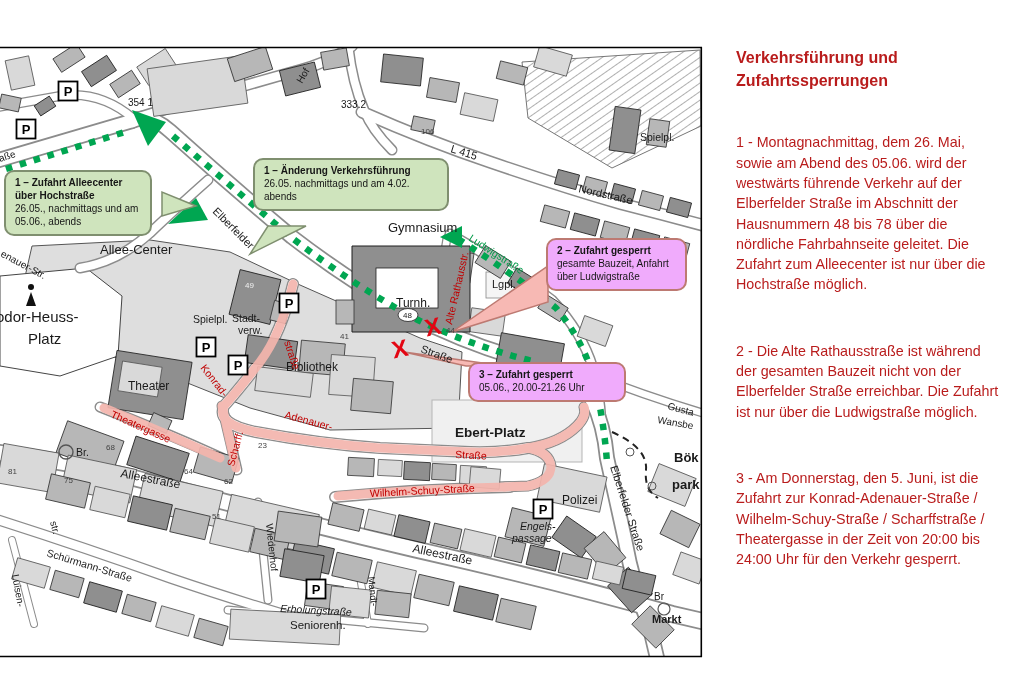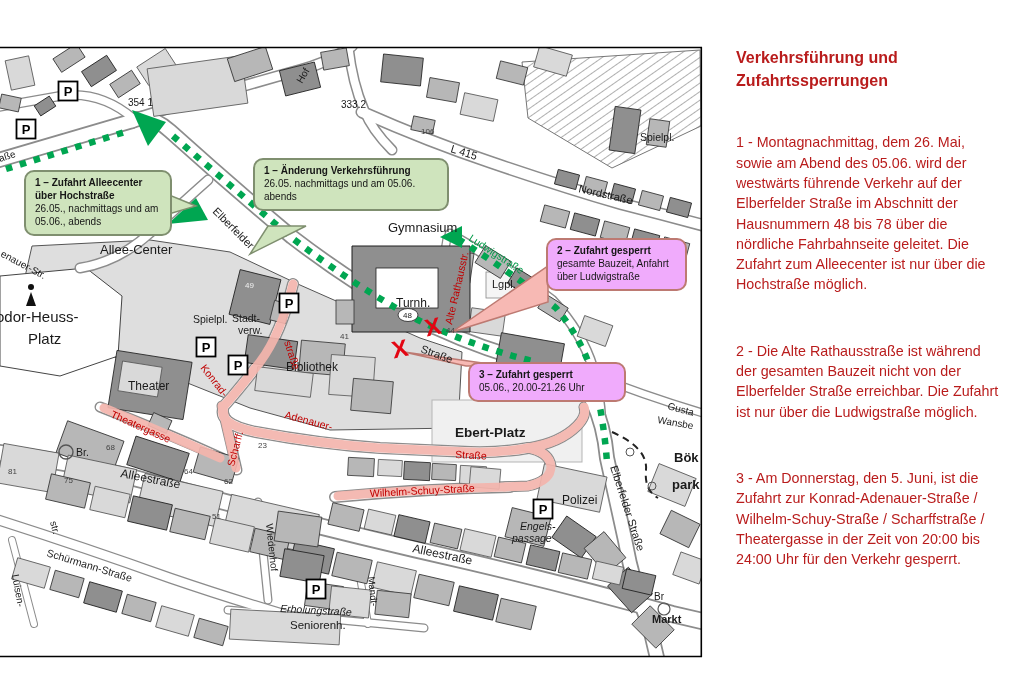--- a/index.html
+++ b/index.html
@@ -336,27 +336,27 @@
         <g id="xmarks-layer">
             <text x="433" y="335" font-size="24" font-weight="bold" text-anchor="middle" fill="#e30613" transform="rotate(-12 433 327)">X</text>
             <text x="400" y="357" font-size="24" font-weight="bold" text-anchor="middle" fill="#e30613" transform="rotate(-12 400 349)">X</text>
           </g>
       </g>
 
       <path d="M0,47.5 L701.3,47.5 L701.3,656.5 L0,656.5" fill="none" stroke="#000" stroke-width="1.6"></path>
     </svg>
 
     
-    <div class="callout green" style="left:24px;top:170px;width:148px;">
+    <div class="callout green" style="left:4px;top:170px;width:148px;">
       <div class="c-title">1 – Zufahrt Alleecenter über Hochstraße</div>
       <div class="c-body">26.05., nachmittags und am 05.06., abends</div>
     </div>
     <div class="callout green" style="left:253px;top:158px;width:196px;">
       <div class="c-title">1 – Änderung Verkehrsführung</div>
-      <div class="c-body">26.05. nachmittags und am 05.06. abends</div>
+      <div class="c-body">26.05. nachmittags und am 4.02. abends</div>
     </div>
     <div class="callout pink" style="left:546px;top:238px;width:141px;">
       <div class="c-title">2 – Zufahrt gesperrt</div>
       <div class="c-body">gesamte Bauzeit, Anfahrt über Ludwigstraße</div>
     </div>
     <div class="callout pink" style="left:468px;top:362px;width:158px;">
       <div class="c-title">3 – Zufahrt gesperrt</div>
       <div class="c-body">05.06., 20.00-21.26 Uhr</div>
     </div>
   </div>

